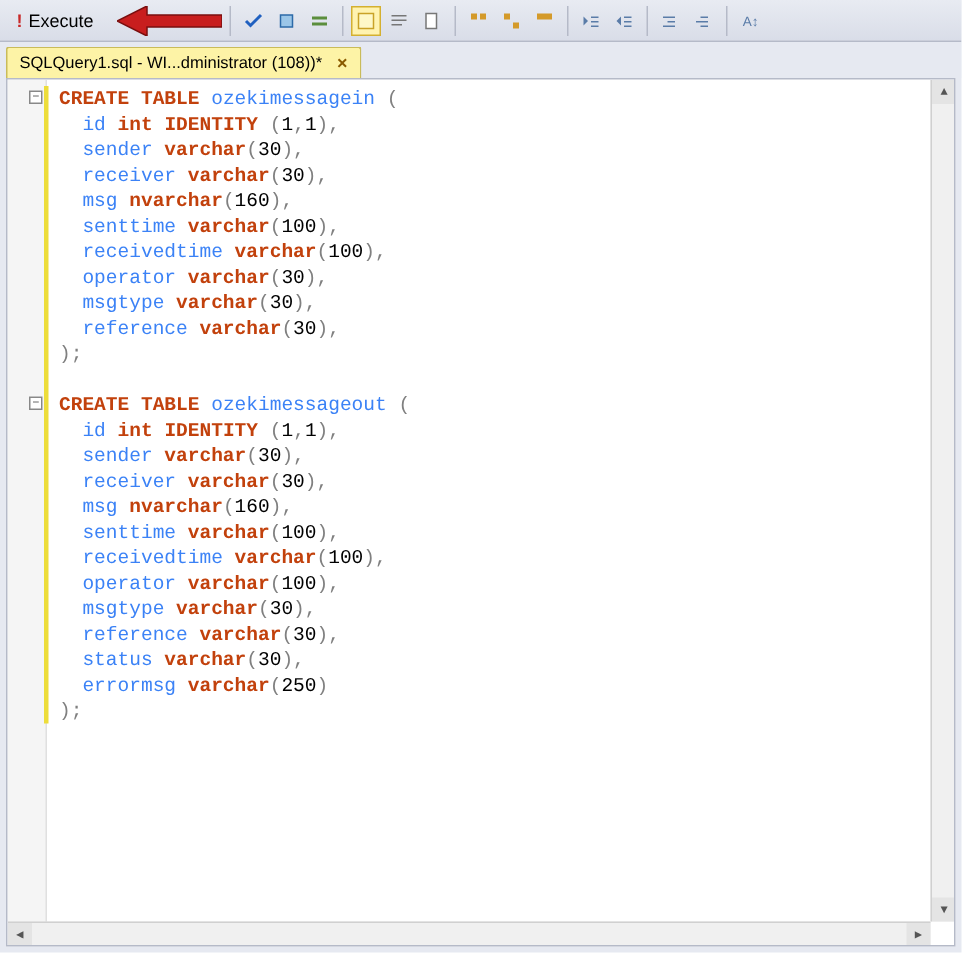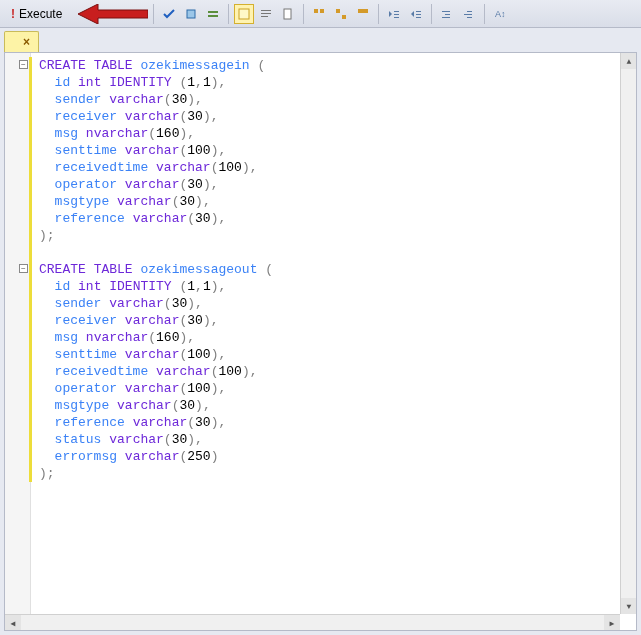--- a/index.html
+++ b/index.html
@@ -121,21 +121,21 @@
   background: #eddd3a;
 }
 .code {
   position: absolute;
   left: 34px;
   top: 4px;
   right: 4px;
   white-space: pre;
   color: #000;
 }
-.kw { color: #6d28d9; }
+.kw { color: #c2410c; font-weight: bold; }
 .ident { color: #3b82f6; }
 .punct { color: #808080; }
 .scrollbar-v {
   position: absolute;
   right: 0; top: 0; bottom: 16px;
   width: 16px;
   background: #f0f0f0;
   border-left: 1px solid #d0d0d0;
 }
 .scrollbar-h {
@@ -251,20 +251,21 @@
       </svg>
     </div>
   <div class="tool-sep"></div>
   <div class="tool-icon">
       <span style="font-size:9px;color:#5a7ca8">A↕</span>
     </div>
 </div>
 
 <div class="tabbar">
   <div class="tab">
+    <span>SQLQuery1.sql - WI...dministrator (108))*</span>
     <span class="tab-close">×</span>
   </div>
 </div>
 
 <div class="editor-wrap">
   <div class="editor">
     <div class="gutter">
       <div id="folds">
           <div class="fold" style="top: 7px;">−</div>
           <div class="fold" style="top: 211px;">−</div>

